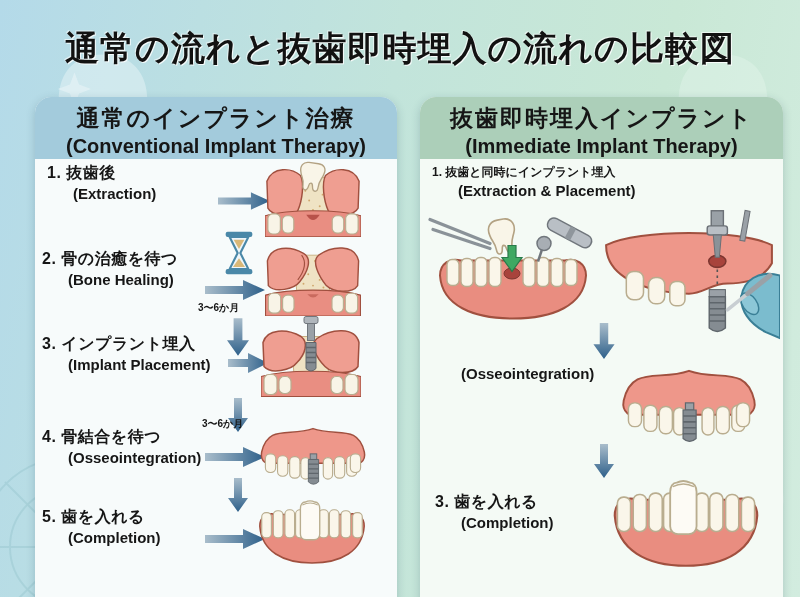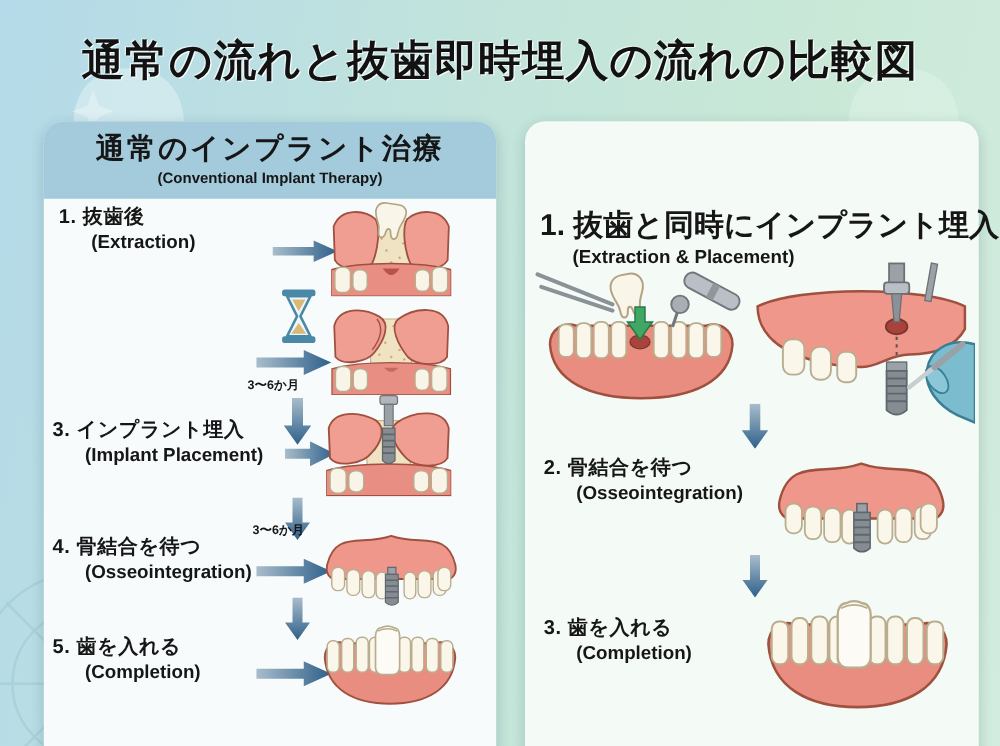--- a/index.html
+++ b/index.html
@@ -26,25 +26,25 @@
   }
   .panel.left  { left:35px;  width:362px; }
   .panel.right { left:420px; width:363px; background:#f4faf5; }
   .panel-header {
     position:absolute; top:0; left:0; right:0; height:62px;
     border-radius:16px 16px 0 0; text-align:center; padding-top:6px;
   }
   .panel.left  .panel-header { background:#a3cbdc; }
   .panel.right .panel-header { background:#accfb9; }
   .panel-header .hjp { display:block; font-size:23px; font-weight:bold; letter-spacing:2px; }
-  .panel-header .hen { display:block; font-size:12px; font-weight:bold; margin-top:1px; }
+  .panel-header .hen { display:block; font-size:20px; font-weight:bold; margin-top:1px; }
   .step { position:absolute; white-space:nowrap; }
   .step .jp { display:block; font-size:16px; font-weight:bold; letter-spacing:.5px; }
   .step .en { display:block; font-size:15px; font-weight:bold; padding-left:26px; margin-top:1px; }
-  .step.compact .jp { font-size:24px; letter-spacing:0; }
+  .step.compact .jp { font-size:12px; letter-spacing:0; }
   .duration { position:absolute; font-size:10px; font-weight:bold; white-space:nowrap; }
   .abs { position:absolute; }
   svg { display:block; }
 </style>
 </head>
 <body>
 
 <div class="stage">
 
   <svg width="0" height="0" style="position:absolute" aria-hidden="true">
@@ -115,20 +115,24 @@
     </svg>
 
     <svg class="abs" style="left:188px; top:134px;" width="32" height="44" viewBox="0 0 24 32">
       <rect x="2" y="0" width="20" height="4" rx="1.5" fill="#4a88a8"></rect>
       <rect x="2" y="28" width="20" height="4" rx="1.5" fill="#4a88a8"></rect>
       <path d="M5,4 L19,4 L13,16 L19,28 L5,28 L11,16 Z" fill="#eef6fa" stroke="#4a88a8" stroke-width="1.6" stroke-linejoin="round"></path>
       <path d="M8,6 L16,6 L12,13 Z" fill="#d9b878"></path>
       <path d="M7.5,26.5 L16.5,26.5 L12,20 Z" fill="#d9b878"></path>
     </svg>
 
+    <div class="step" style="left:7px; top:152px;">
+      <span class="jp">2. 骨の治癒を待つ</span>
+      <span class="en">(Bone Healing)</span>
+    </div>
     <svg class="abs" style="left:170px; top:183px;" width="60" height="20" viewBox="0 0 60 20">
       <path d="M0,6 L38,6 L38,0 L60,10 L38,20 L38,14 L0,14 Z" fill="url(#gH)"></path>
     </svg>
     <div class="duration" style="left:163px; top:204px;">3〜6か月</div>
     <svg class="abs" style="left:230px; top:143px;" width="96" height="76" viewBox="0 0 100 80">
       <path d="M30,16 L70,16 L67,56 L33,56 Z" fill="#efe3c4" stroke="#c9b183"></path>
       <g fill="#cfa86d">
           <circle cx="42" cy="26" r="1"></circle>
           <circle cx="52" cy="22" r="1"></circle>
           <circle cx="60" cy="30" r="1"></circle>
@@ -238,20 +242,24 @@
           <rect x="78" y="13" width="10" height="29" rx="4.5"></rect>
         <rect x="90" y="14" width="10" height="28" rx="4.5"></rect>
           <rect x="102" y="16" width="10" height="26" rx="4.5"></rect>
       </g>
       <path d="M53,5 C50,5 48,8 48,12 L48,38 C48,42 51,44 54,44 L62,44 C65,44 68,42 68,38 L68,12 C68,8 66,5 63,5 C60,3.5 56,3.5 53,5 Z" fill="#fdfbf5" stroke="#b9ad8f" stroke-width="1.4"></path>
       <path d="M50,8 Q58,4 66,8" fill="none" stroke="#b9ad8f" stroke-width="1.1"></path>
     </svg>
   </div>
 
   <div class="panel right">
+    <div class="panel-header">
+      <span class="hjp">抜歯即時埋入インプラント</span>
+      <span class="hen">(Immediate Implant Therapy)</span>
+    </div>
 
     <div class="step compact" style="left:12px; top:67px;">
       <span class="jp">1. 抜歯と同時にインプラント埋入</span>
       <span class="en">(Extraction &amp; Placement)</span>
     </div>
 
     <svg class="abs" style="left:8px; top:116px;" width="170" height="116" viewBox="0 0 170 115">
       <path d="M12,62 C14,92 45,105 85,105 C125,105 156,92 158,62 C158,50 148,44 137,47 L33,47 C22,44 12,50 12,62 Z" fill="#e98d80" stroke="#a0503f" stroke-width="2"></path>
       <g fill="#faf6ea" stroke="#b9ad8f" stroke-width="1.4">
         <rect x="19" y="46" width="12" height="26" rx="5"></rect>
@@ -297,21 +305,20 @@
       <ellipse cx="150" cy="92" rx="7" ry="12" transform="rotate(-35 150 92)" fill="#8cc7d7" stroke="#3a7f96" stroke-width="1.4"></ellipse>
       <path d="M148,82 L128,98" stroke="#c8ced2" stroke-width="3.5" stroke-linecap="round"></path>
       <path d="M148,82 L170,64" stroke="#9aa1a7" stroke-width="5" stroke-linecap="round"></path>
     </svg>
 
     <svg class="abs" style="left:173px; top:226px;" width="22" height="36" viewBox="0 0 20 34">
       <path d="M6,0 L14,0 L14,20 L20,20 L10,34 L0,20 L6,20 Z" fill="url(#gV)"></path>
     </svg>
 
     <div class="step" style="left:15px; top:267px;">
-      <span class="jp">2. 骨結合を待つ</span>
       <span class="en">(Osseointegration)</span>
     </div>
     <svg class="abs" style="left:176px; top:256px;" width="186" height="95" viewBox="0 0 120 80">
       <path d="M5,40 C12,10 35,24 60,15 C85,24 108,10 115,40 C117,50 109,55 101,52 L19,52 C11,55 3,50 5,40 Z" fill="#ee978a" stroke="#a0503f" stroke-width="1.6"></path>
       <g fill="#faf6ea" stroke="#b9ad8f" stroke-width="1.2">
         <rect x="9" y="42" width="11" height="20" rx="5"></rect>
           <rect x="22" y="44" width="11" height="22" rx="5"></rect>
         <rect x="35" y="45" width="11" height="23" rx="5"></rect>
           <rect x="47" y="46" width="10" height="23" rx="5"></rect>
         <rect x="71" y="46" width="10" height="23" rx="5"></rect>

